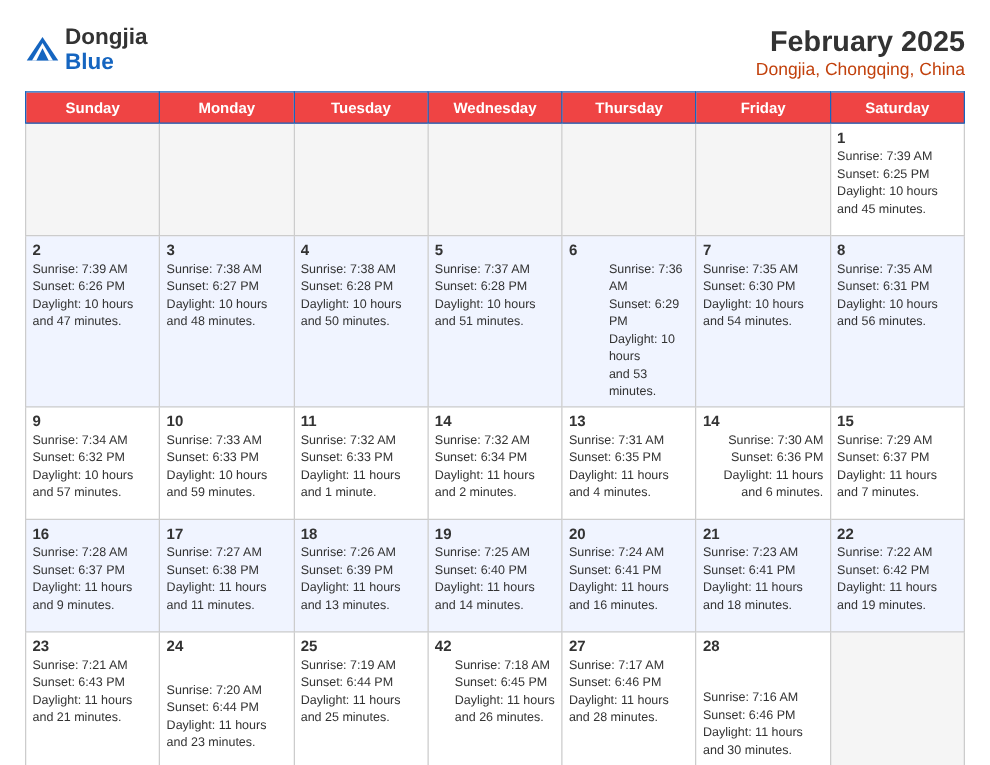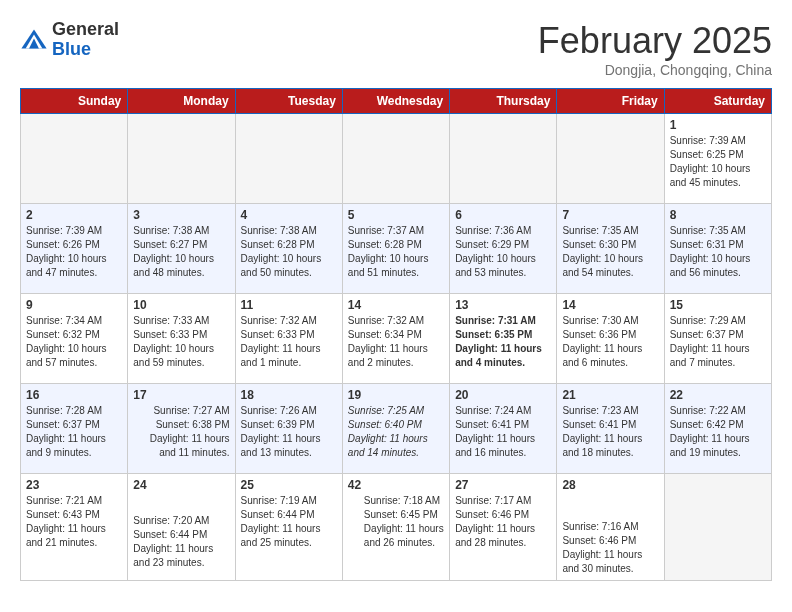--- a/index.html
+++ b/index.html
@@ -29,40 +29,40 @@
     .logo-general { color: #333; }
     .logo-blue { color: #1565c0; }
     .logo-icon {
       width: 28px;
       height: 28px;
     }
     .title-block {
       text-align: right;
     }
     .month-year {
-      font-size: 36px;
+      font-size: 23px;
       color: #333;
-      font-weight: normal;
+      font-weight: bold;
     }
     .location {
       font-size: 14px;
-      color: #737373;
+      color: #c2410c;
     }
     .calendar {
       width: 100%;
       border-collapse: collapse;
       border: 1px solid #ccc;
     }
     .calendar th {
-      background: #b91c1c;
+      background: #ef4444;
       color: #fff;
       font-size: 12px;
       font-weight: bold;
       padding: 5px 6px;
-      text-align: right;
+      text-align: center;
       border: 1px solid #1565c0;
     }
     .calendar td {
       vertical-align: top;
       border: 1px solid #ccc;
       padding: 4px 5px;
       width: calc(100% / 7);
       min-height: 80px;
       height: 90px;
       font-size: 10.5px;
@@ -95,21 +95,21 @@
 <body>
 
 <div class="header">
   <div class="logo">
     <svg class="logo-icon" viewBox="0 0 40 40" xmlns="http://www.w3.org/2000/svg">
       <polygon points="20,5 38,32 2,32" fill="#1565c0"></polygon>
       <polygon points="20,12 32,32 8,32" fill="#fff"></polygon>
       <polygon points="20,18 27,32 13,32" fill="#1565c0"></polygon>
     </svg>
     <div class="logo-text">
-      <span class="logo-general">General</span><br>
+      <span class="logo-general">Dongjia</span><br>
       <span class="logo-blue">Blue</span>
     </div>
   </div>
   <div class="title-block">
     <div class="month-year">February 2025</div>
     <div class="location">Dongjia, Chongqing, China</div>
   </div>
 </div>
 
 <table class="calendar">
@@ -164,21 +164,21 @@
         </td>
         <td>
           <span class="day-num">5</span>
           <div class="day-info" style="white-space: pre-line;">Sunrise: 7:37 AM
 Sunset: 6:28 PM
 Daylight: 10 hours
 and 51 minutes.</div>
         </td>
         <td>
           <span class="day-num">6</span>
-          <div class="day-info" style="white-space: pre-line;">Sunrise: 7:36 AM
+          <div class="day-info" style="white-space: pre-line; margin-left: 32px;">Sunrise: 7:36 AM
 Sunset: 6:29 PM
 Daylight: 10 hours
 and 53 minutes.</div>
         </td>
         <td>
           <span class="day-num">7</span>
           <div class="day-info" style="white-space: pre-line;">Sunrise: 7:35 AM
 Sunset: 6:30 PM
 Daylight: 10 hours
 and 54 minutes.</div>
@@ -215,28 +215,28 @@
         </td>
         <td>
           <span class="day-num">14</span>
           <div class="day-info" style="white-space: pre-line;">Sunrise: 7:32 AM
 Sunset: 6:34 PM
 Daylight: 11 hours
 and 2 minutes.</div>
         </td>
         <td>
           <span class="day-num">13</span>
-          <div class="day-info" style="white-space: pre-line; font-weight: bold;">Sunrise: 7:31 AM
+          <div class="day-info" style="white-space: pre-line;">Sunrise: 7:31 AM
 Sunset: 6:35 PM
 Daylight: 11 hours
 and 4 minutes.</div>
         </td>
         <td>
           <span class="day-num">14</span>
-          <div class="day-info" style="white-space: pre-line;">Sunrise: 7:30 AM
+          <div class="day-info" style="white-space: pre-line; text-align: right;">Sunrise: 7:30 AM
 Sunset: 6:36 PM
 Daylight: 11 hours
 and 6 minutes.</div>
         </td>
         <td>
           <span class="day-num">15</span>
           <div class="day-info" style="white-space: pre-line;">Sunrise: 7:29 AM
 Sunset: 6:37 PM
 Daylight: 11 hours
 and 7 minutes.</div>
@@ -245,35 +245,35 @@
       <tr class="row-shade">
         <td>
           <span class="day-num">16</span>
           <div class="day-info" style="white-space: pre-line;">Sunrise: 7:28 AM
 Sunset: 6:37 PM
 Daylight: 11 hours
 and 9 minutes.</div>
         </td>
         <td>
           <span class="day-num">17</span>
-          <div class="day-info" style="white-space: pre-line; text-align: right;">Sunrise: 7:27 AM
+          <div class="day-info" style="white-space: pre-line;">Sunrise: 7:27 AM
 Sunset: 6:38 PM
 Daylight: 11 hours
 and 11 minutes.</div>
         </td>
         <td>
           <span class="day-num">18</span>
           <div class="day-info" style="white-space: pre-line;">Sunrise: 7:26 AM
 Sunset: 6:39 PM
 Daylight: 11 hours
 and 13 minutes.</div>
         </td>
         <td>
           <span class="day-num">19</span>
-          <div class="day-info" style="white-space: pre-line; font-style: italic;">Sunrise: 7:25 AM
+          <div class="day-info" style="white-space: pre-line;">Sunrise: 7:25 AM
 Sunset: 6:40 PM
 Daylight: 11 hours
 and 14 minutes.</div>
         </td>
         <td>
           <span class="day-num">20</span>
           <div class="day-info" style="white-space: pre-line;">Sunrise: 7:24 AM
 Sunset: 6:41 PM
 Daylight: 11 hours
 and 16 minutes.</div>

